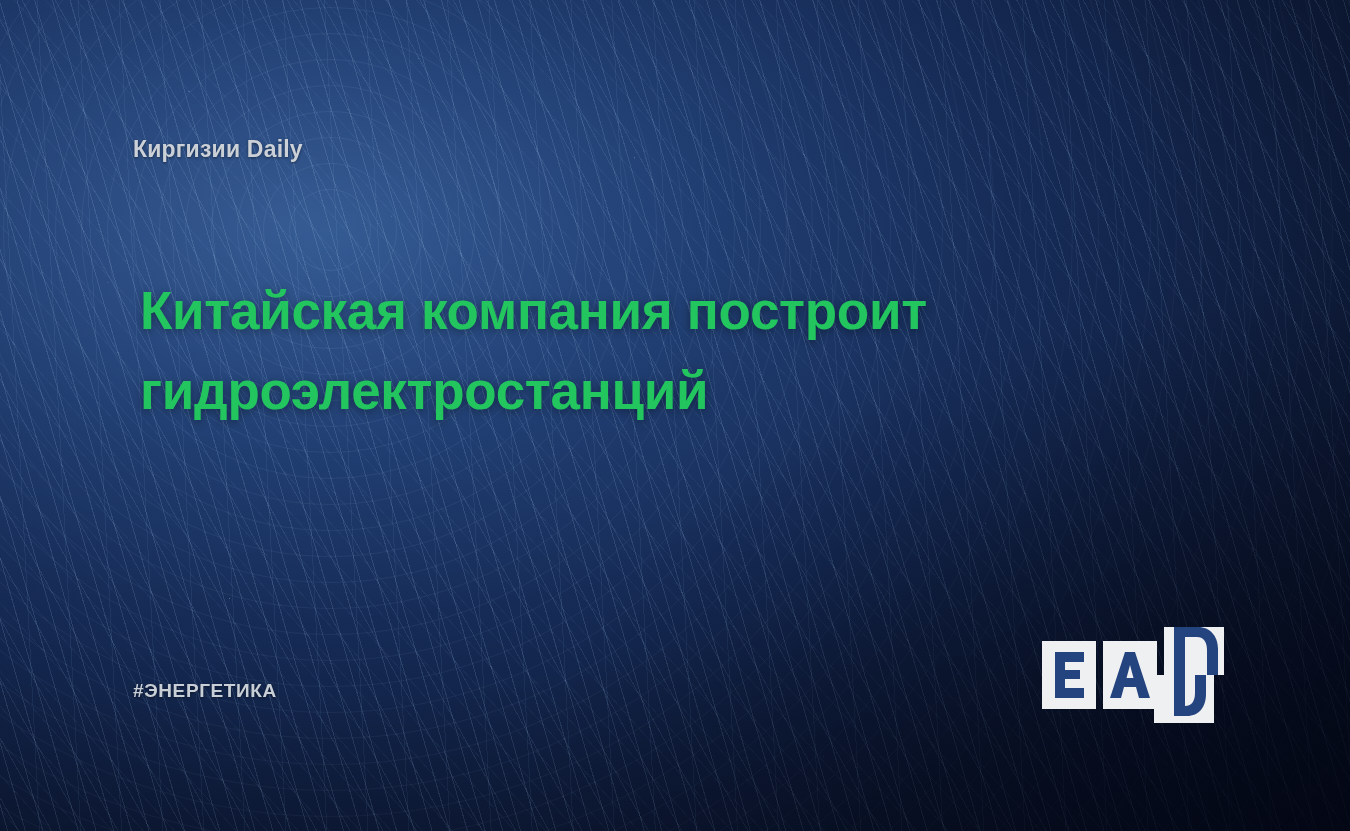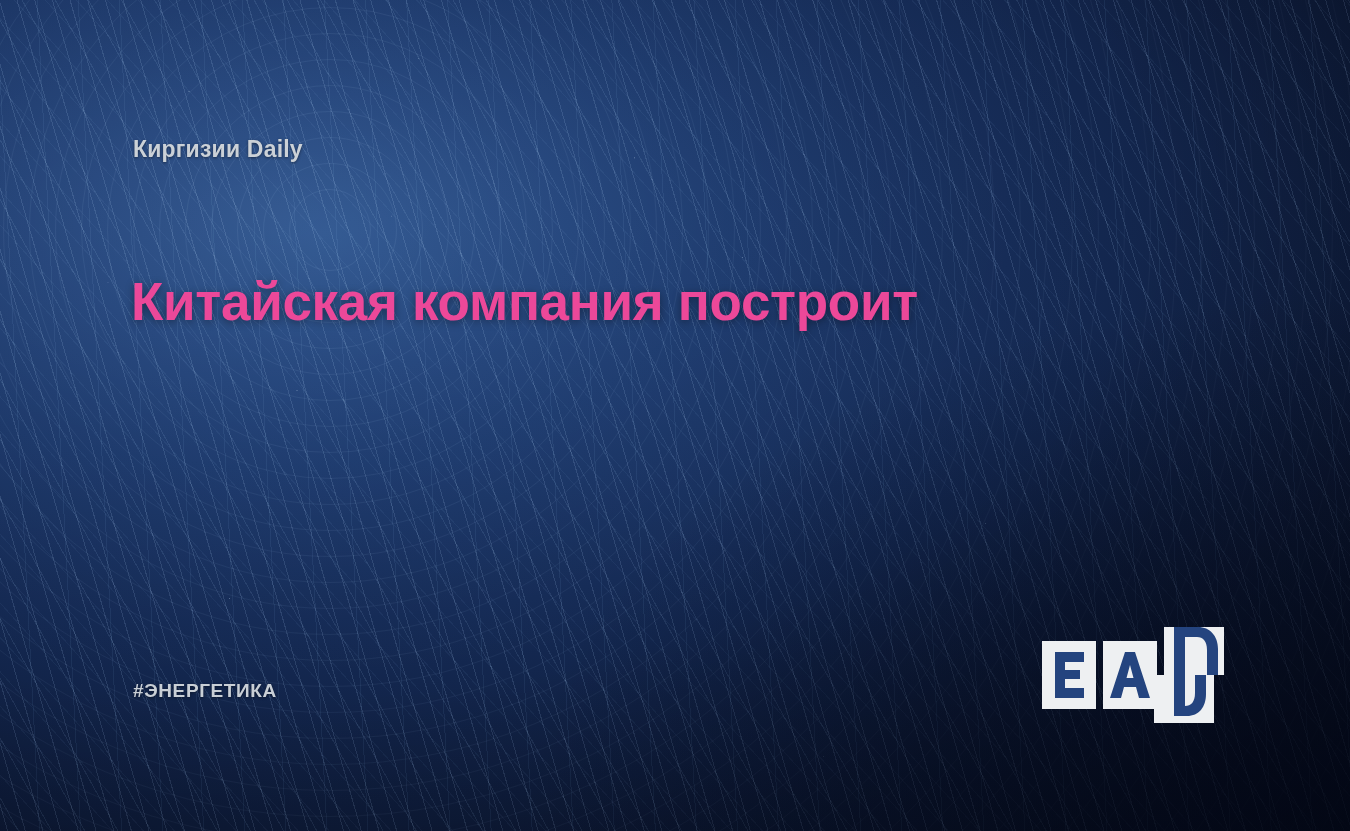--- a/index.html
+++ b/index.html
@@ -151,26 +151,26 @@
     color: #cbd1d7;
     text-shadow: 0 1px 3px rgba(0,0,0,.45);
     white-space: nowrap;
   }
 
   #headline {
     position: absolute;
     left: 131px;
     top: 262px;
     width: 900px;
-    margin: 0;
+    margin: 9px;
     font-size: 53px;
     font-weight: bold;
     line-height: 80px;
     letter-spacing: -0.3px;
-    color: #ec4899;
+    color: #22c55e;
     text-shadow: 0 2px 8px rgba(0,0,0,.38);
   }
   #headline .hl {
     display: block;
     white-space: nowrap;
   }
 
   #hashtag {
     position: absolute;
     left: 133px;
@@ -279,20 +279,21 @@
   <div class="bg-layer" id="speckle"></div>
   <div class="bg-layer" id="bg-vignette"></div>
   <div class="bg-layer" id="bg-corner-dark"></div>
 
   <div id="content">
 
     <div id="brand">Киргизии Daily</div>
 
     <h1 id="headline">
       <span class="hl">Китайская компания построит</span>
+      <span class="hl">гидроэлектростанций</span>
     </h1>
 
     <div id="hashtag">#ЭНЕРГЕТИКА</div>
 
     <div id="logo">
 
       <div class="tile" id="tile-e">
         <svg width="54" height="68" viewBox="0 0 54 68" aria-hidden="true">
           <g fill="#24447f">
             <rect x="13" y="11" width="10" height="46"></rect>

